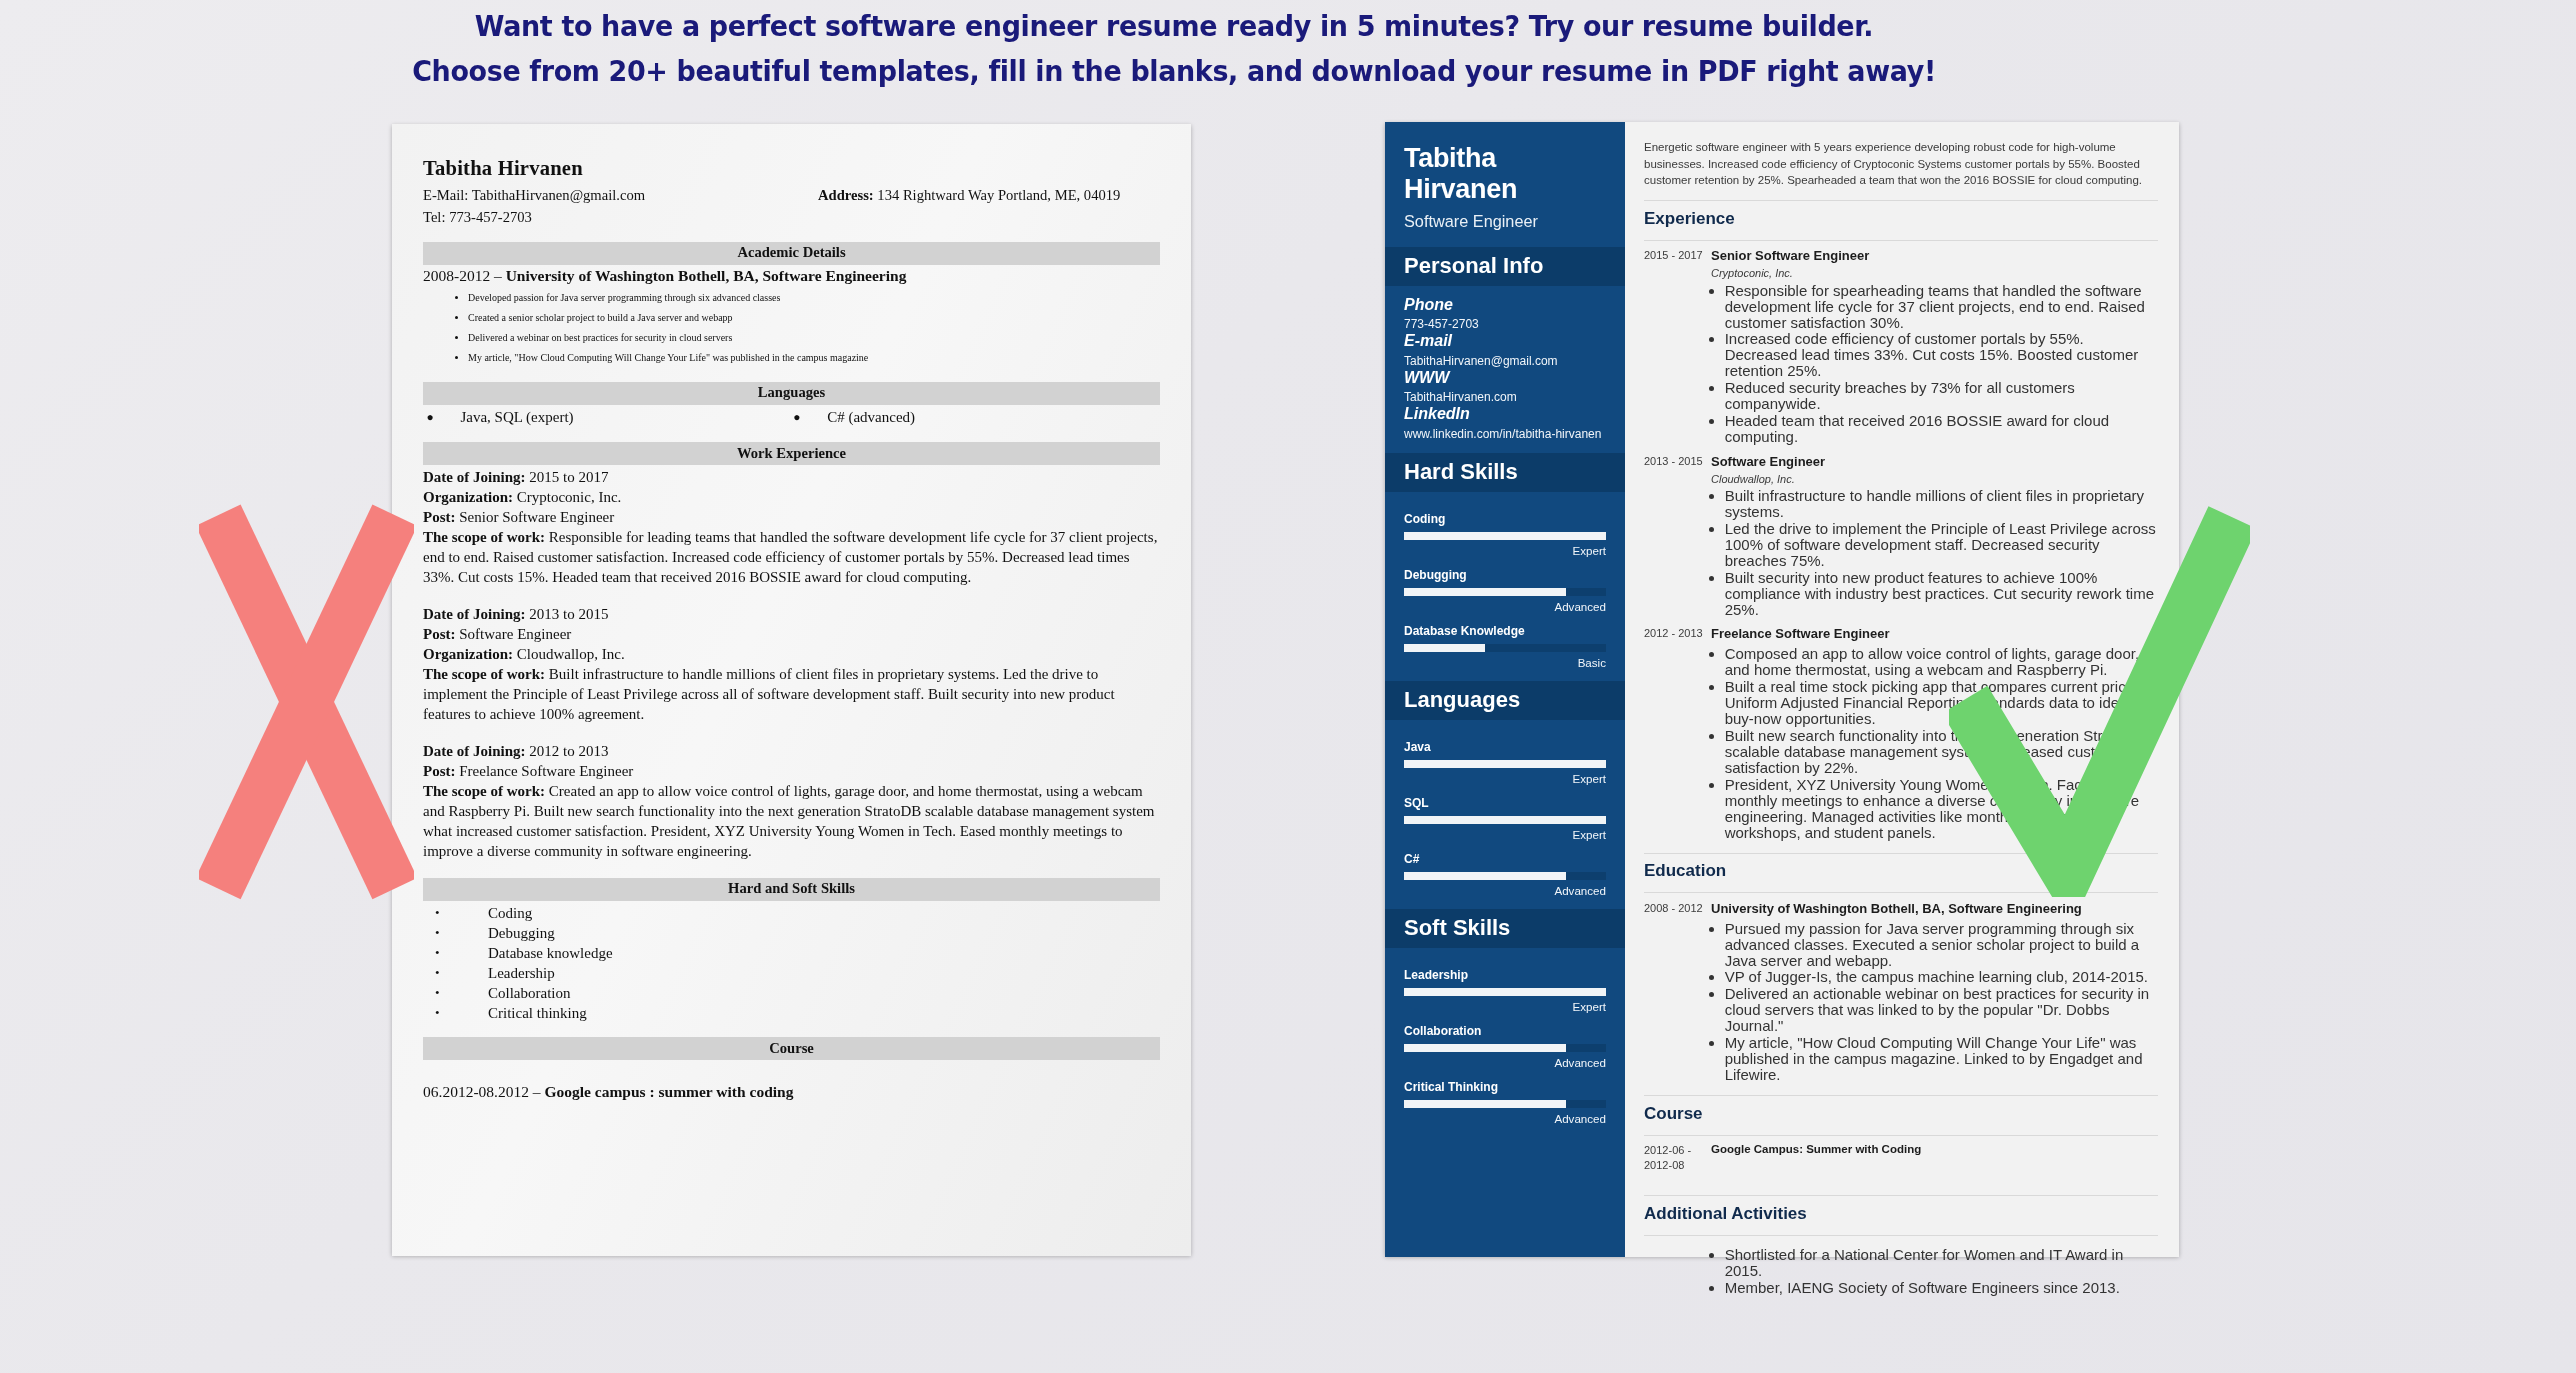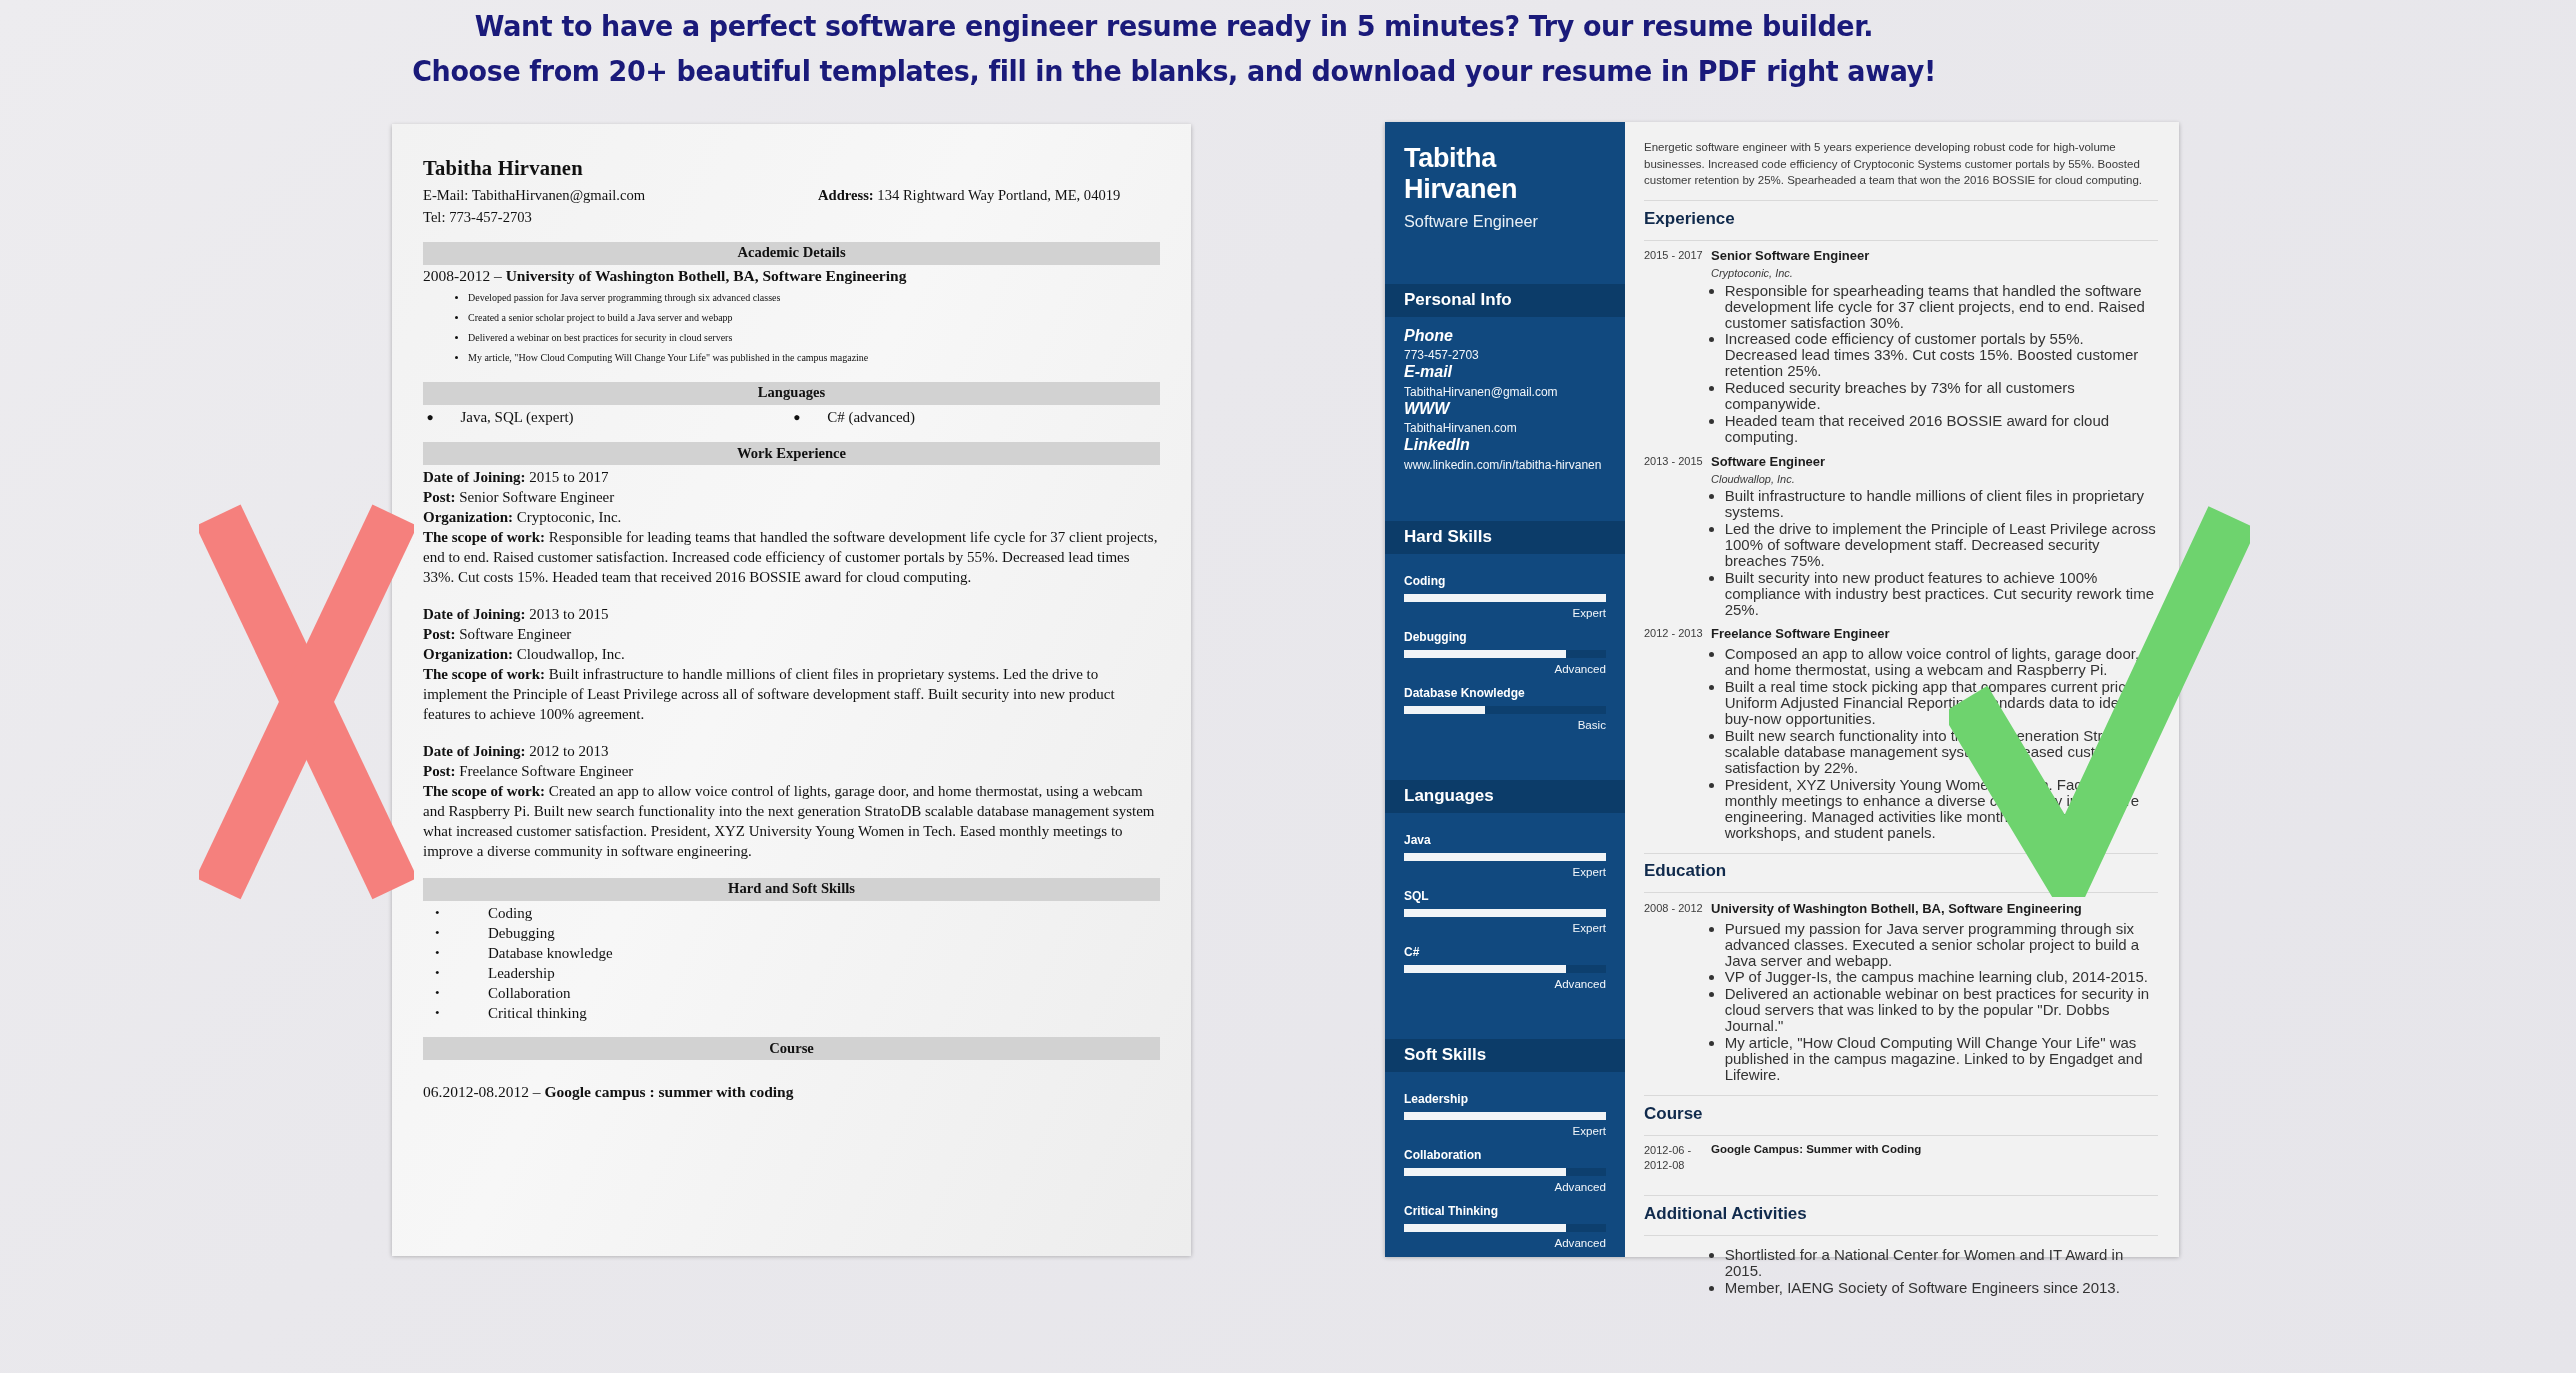--- a/index.html
+++ b/index.html
@@ -63,23 +63,22 @@
     background:#f2f2f2;display:flex;
     font-family:"Liberation Sans",sans-serif;
   }
   .gr-side{
     width:240px;background:#11497f;color:#fff;flex:0 0 240px;
   }
   .gr-side-head{padding:20.6px 19px 15.5px 19px;}
   .gr-name{font-size:27px;font-weight:bold;line-height:31px;letter-spacing:-0.3px;}
   .gr-role{font-size:16.3px;margin-top:7.7px;font-weight:normal;color:#eaf0f6;}
   .gr-sec{
-    background:#0c3c69;font-size:17px;font-weight:bold;
+    background:#0c3c69;font-size:22px;font-weight:bold;
     padding:6px 19px 6.9px 19px;
-    margin-top:37px;
   }
   .gr-side-body{padding:9.4px 19px 12px 19px;}
   .gr-lbl{font-size:16px;font-weight:bold;margin-top:1px;font-style:italic;}
   .gr-val{font-size:12px;margin-top:3.4px;color:#f2f6fa;word-break:break-word;}
   .gr-skill{margin-top:11px;}
   .gr-skill .sname{font-size:12px;font-weight:bold;}
   .gr-track{height:7.7px;background:#0d3f6e;margin-top:6px;position:relative;}
   .gr-fill{height:7.7px;background:#f1f4f7;position:absolute;left:0;top:0;}
   .gr-lvl{font-size:11.6px;text-align:right;margin-top:4.3px;color:#f2f6fa;}
 
@@ -143,22 +142,22 @@
         <div class="lang-col">
           <span class="dot">●</span>
           <span>C# (advanced)</span>
         </div>
       </div>
 
     <div class="bad-bar">Work Experience</div>
     <div id="bad-jobs">
         <div class="bad-block">
           <p class="bad-para"><span class="b">Date of Joining:</span><span> 2015 to 2017</span></p>
+          <p class="bad-para"><span class="b">Organization:</span><span> Cryptoconic, Inc.</span></p>
           <p class="bad-para"><span class="b">Post:</span><span> Senior Software Engineer</span></p>
-          <p class="bad-para"><span class="b">Organization:</span><span> Cryptoconic, Inc.</span></p>
           <p class="bad-para"><span class="b">The scope of work:</span><span> Responsible for leading teams that handled the software development life cycle for 37 client projects, end to end. Raised customer satisfaction. Increased code efficiency of customer portals by 55%. Decreased lead times 33%. Cut costs 15%. Headed team that received 2016 BOSSIE award for cloud computing.</span></p>
         </div>
         <div class="bad-block">
           <p class="bad-para"><span class="b">Date of Joining:</span><span> 2013 to 2015</span></p>
           <p class="bad-para"><span class="b">Post:</span><span> Software Engineer</span></p>
           <p class="bad-para"><span class="b">Organization:</span><span> Cloudwallop, Inc.</span></p>
           <p class="bad-para"><span class="b">The scope of work:</span><span> Built infrastructure to handle millions of client files in proprietary systems. Led the drive to implement the Principle of Least Privilege across all of software development staff. Built security into new product features to achieve 100% agreement.</span></p>
         </div>
         <div class="bad-block">
           <p class="bad-para"><span class="b">Date of Joining:</span><span> 2012 to 2013</span></p>

